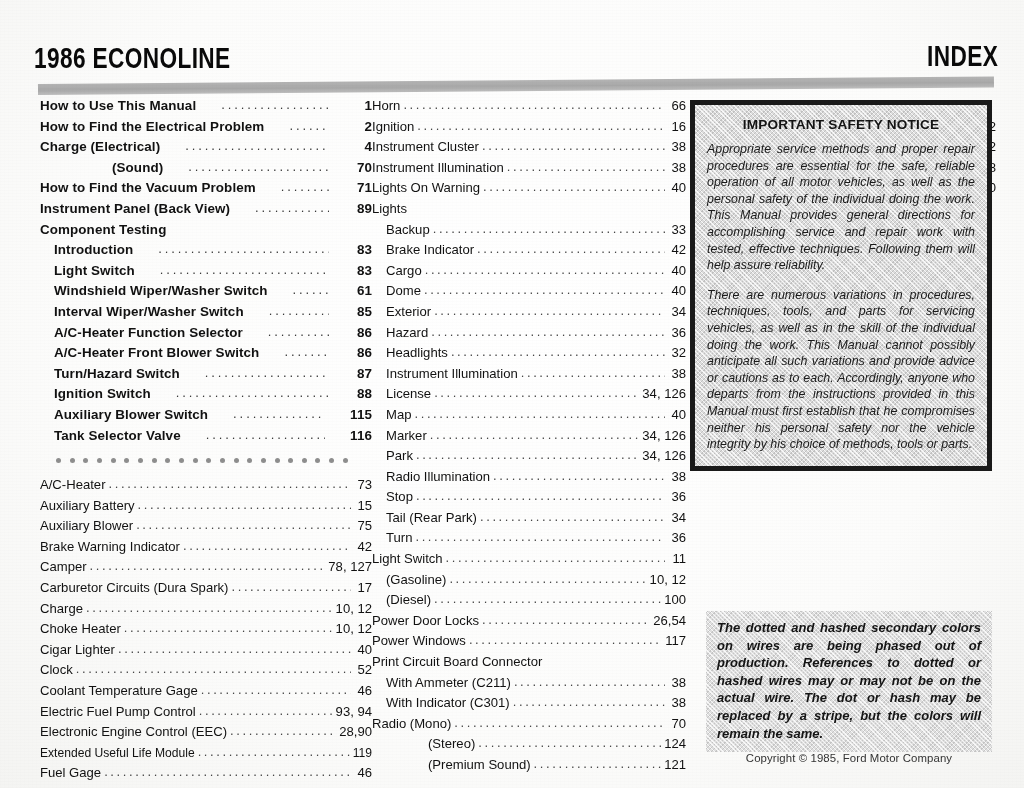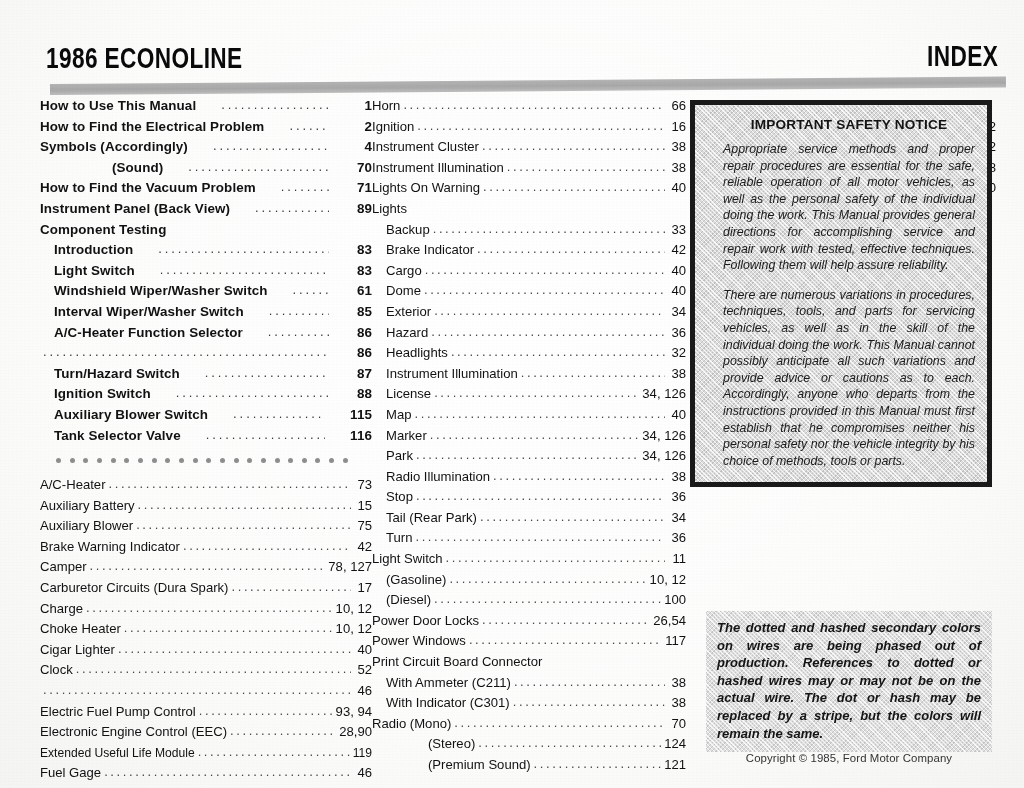--- a/index.html
+++ b/index.html
@@ -33,21 +33,20 @@
     background-image:
       repeating-linear-gradient(0deg, rgba(0,0,0,.05) 0 1px, transparent 1px 3px),
       repeating-linear-gradient(90deg, rgba(0,0,0,.04) 0 1px, transparent 1px 4px);
   }
 
   
   .hdr {
     position: absolute;
     left: 0; right: 0; top: 20px;
     height: 60px;
-    margin-left: 12px;
   }
   .hdr-title {
     position: absolute;
     left: 34px; top: 22px;
     font-family: "Liberation Sans", sans-serif;
     font-weight: 700;
     font-size: 29px;
     letter-spacing: .5px;
     transform: scaleX(.78);
     transform-origin: left center;
@@ -153,21 +152,21 @@
   }
 
   
   .notice {
     position: absolute;
     left: 690px;
     top: 100px;
     width: 302px;
     box-sizing: border-box;
     border: 5px solid #1a1a1a;
-    padding: 10px 12px 12px 28px;
+    padding: 10px 12px 12px 12px;
     background-color: #dcdcdc;
     background-image:
       repeating-linear-gradient(45deg, rgba(255,255,255,.82) 0 1px, rgba(0,0,0,0) 1px 3px),
       repeating-linear-gradient(-45deg, rgba(120,120,120,.28) 0 1px, rgba(0,0,0,0) 1px 3px);
   }
   .notice h2 {
     margin: 2px 0 9px 0;
     text-align: center;
     font-size: 13.6px;
     font-weight: 700;
@@ -236,21 +235,21 @@
             <span class="lbl">How to Use This Manual</span>
             <span class="dots">............................................................</span>
             <span class="pg">1</span>
           </li>
           <li class="row">
             <span class="lbl">How to Find the Electrical Problem</span>
             <span class="dots">............................................................</span>
             <span class="pg">2</span>
           </li>
           <li class="row">
-            <span class="lbl">Symbols (Accordingly)</span>
+            <span class="lbl">Charge (Electrical)</span>
             <span class="dots">............................................................</span>
             <span class="pg">4</span>
           </li>
           <li class="row ind3">
             <span class="lbl">(Sound)</span>
             <span class="dots">............................................................</span>
             <span class="pg">70</span>
           </li>
           <li class="row">
             <span class="lbl">How to Find the Vacuum Problem</span>
@@ -286,20 +285,21 @@
             <span class="lbl">Interval Wiper/Washer Switch</span>
             <span class="dots">............................................................</span>
             <span class="pg">85</span>
           </li>
           <li class="row ind1">
             <span class="lbl">A/C-Heater Function Selector</span>
             <span class="dots">............................................................</span>
             <span class="pg">86</span>
           </li>
           <li class="row ind1">
+            <span class="lbl">A/C-Heater Front Blower Switch</span>
             <span class="dots">............................................................</span>
             <span class="pg">86</span>
           </li>
           <li class="row ind1">
             <span class="lbl">Turn/Hazard Switch</span>
             <span class="dots">............................................................</span>
             <span class="pg">87</span>
           </li>
           <li class="row ind1">
             <span class="lbl">Ignition Switch</span>
@@ -386,20 +386,21 @@
             <span class="lbl">Cigar Lighter</span>
             <span class="dots">............................................................</span>
             <span class="pg">40</span>
           </li>
           <li class="row">
             <span class="lbl">Clock</span>
             <span class="dots">............................................................</span>
             <span class="pg">52</span>
           </li>
           <li class="row">
+            <span class="lbl">Coolant Temperature Gage</span>
             <span class="dots">............................................................</span>
             <span class="pg">46</span>
           </li>
           <li class="row">
             <span class="lbl">Electric Fuel Pump Control</span>
             <span class="dots">............................................................</span>
             <span class="pg">93, 94</span>
           </li>
           <li class="row">
             <span class="lbl">Electronic Engine Control (EEC)</span>

